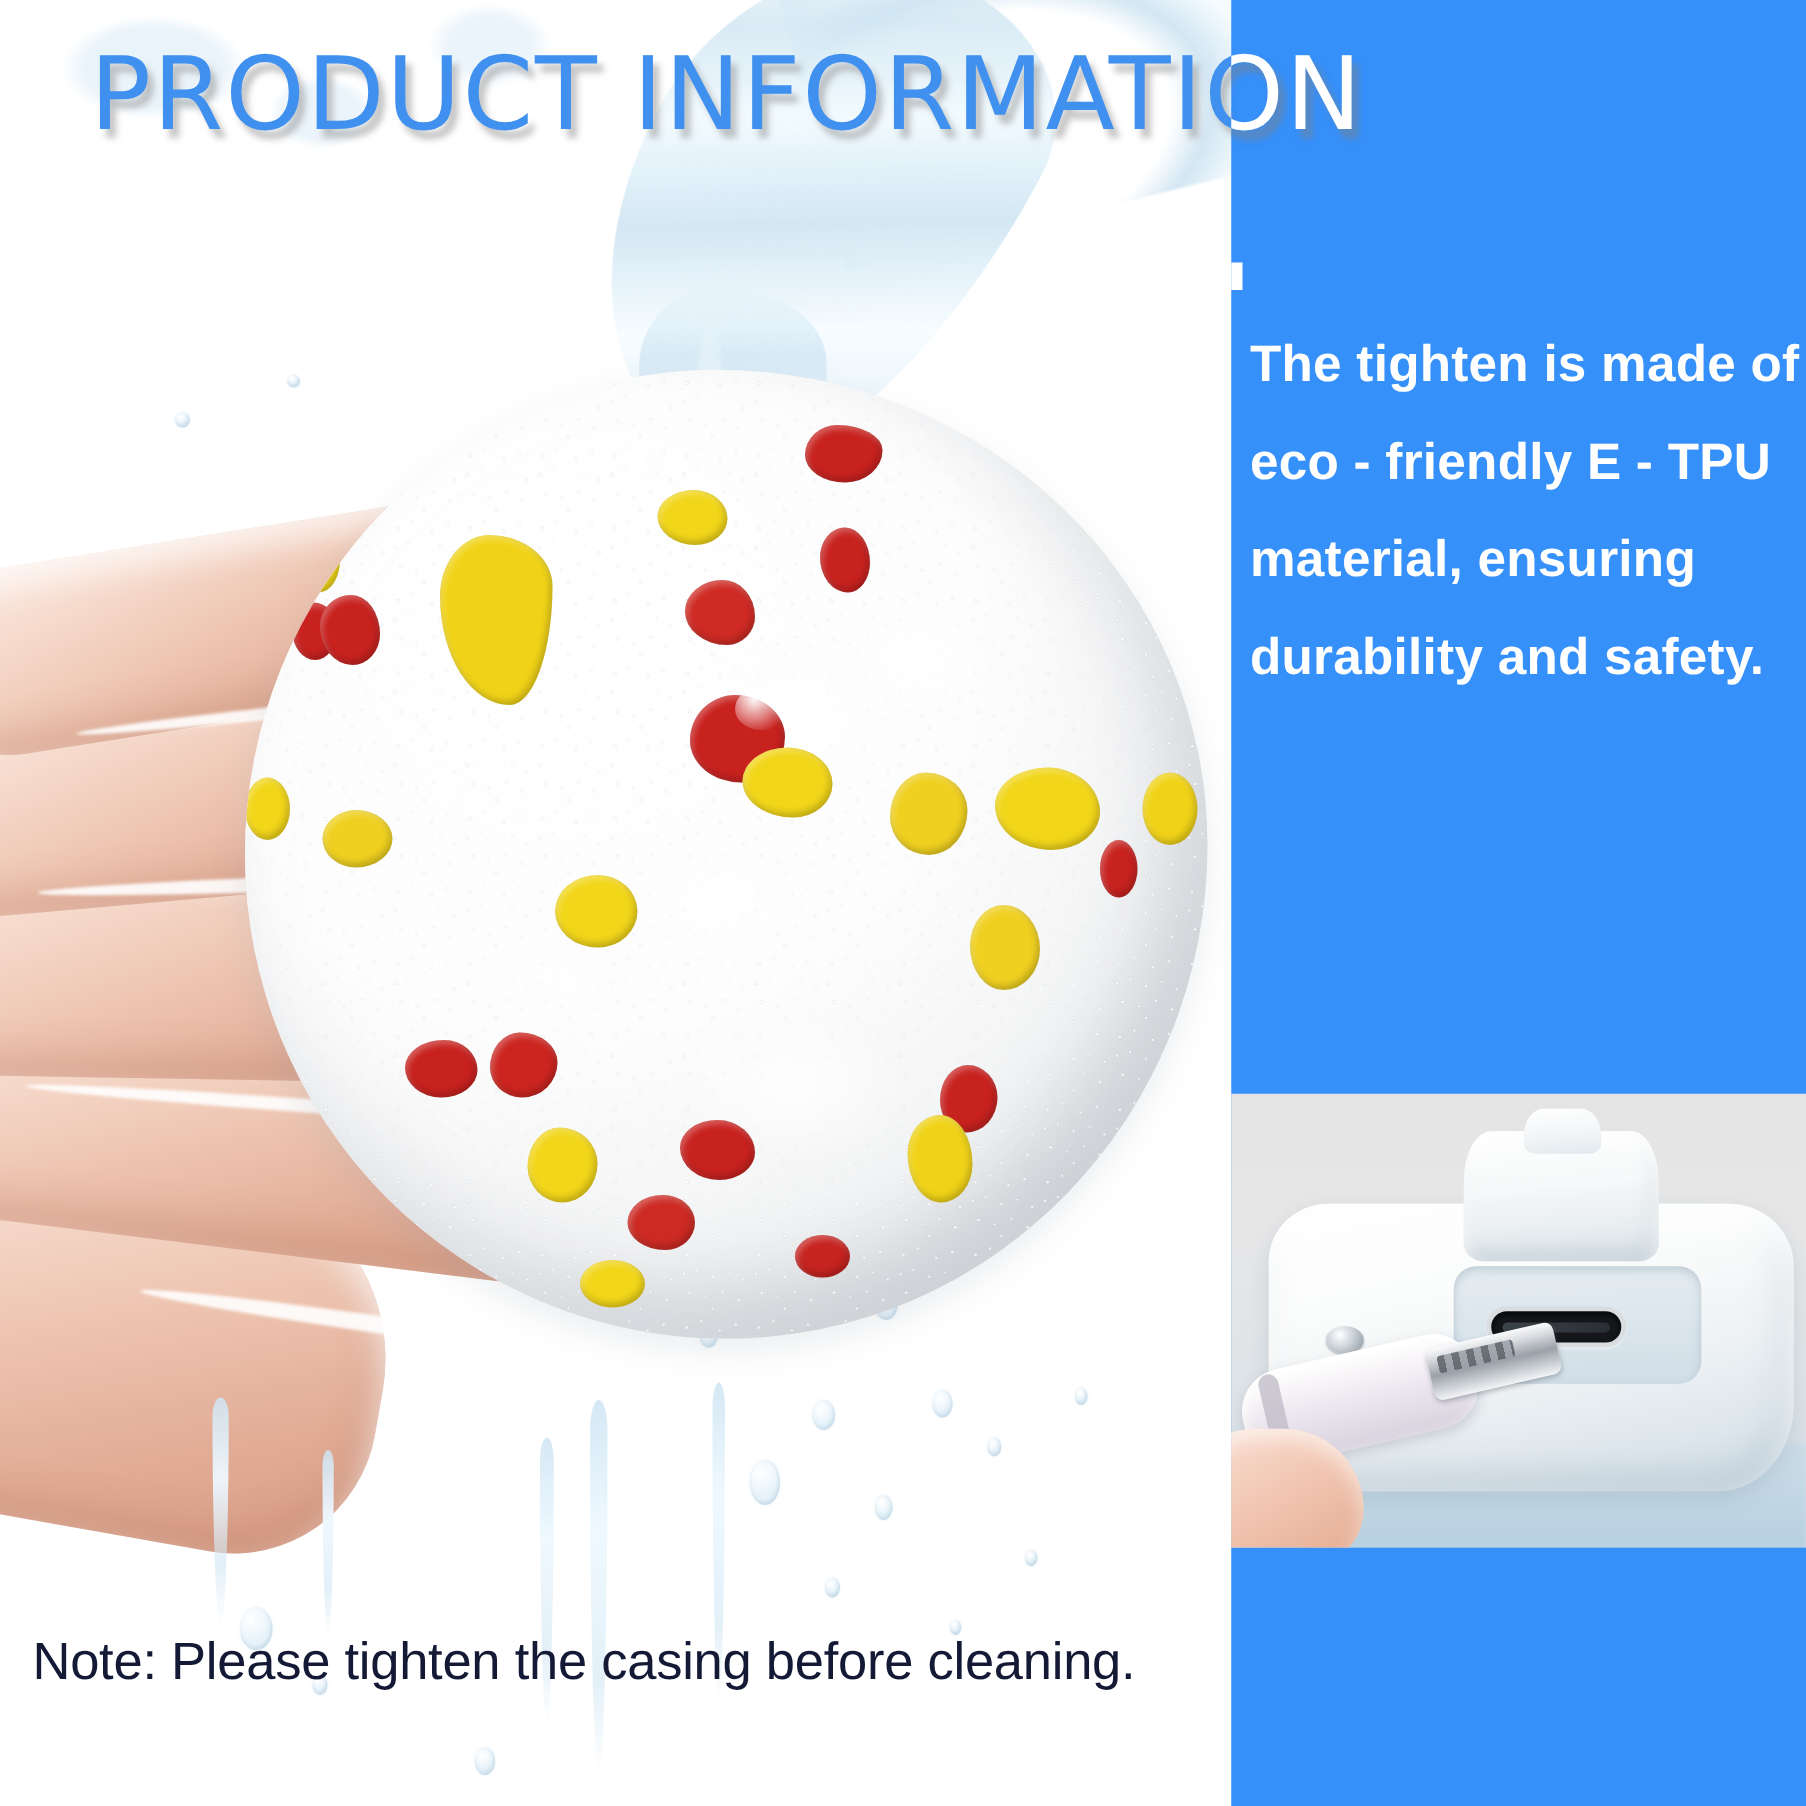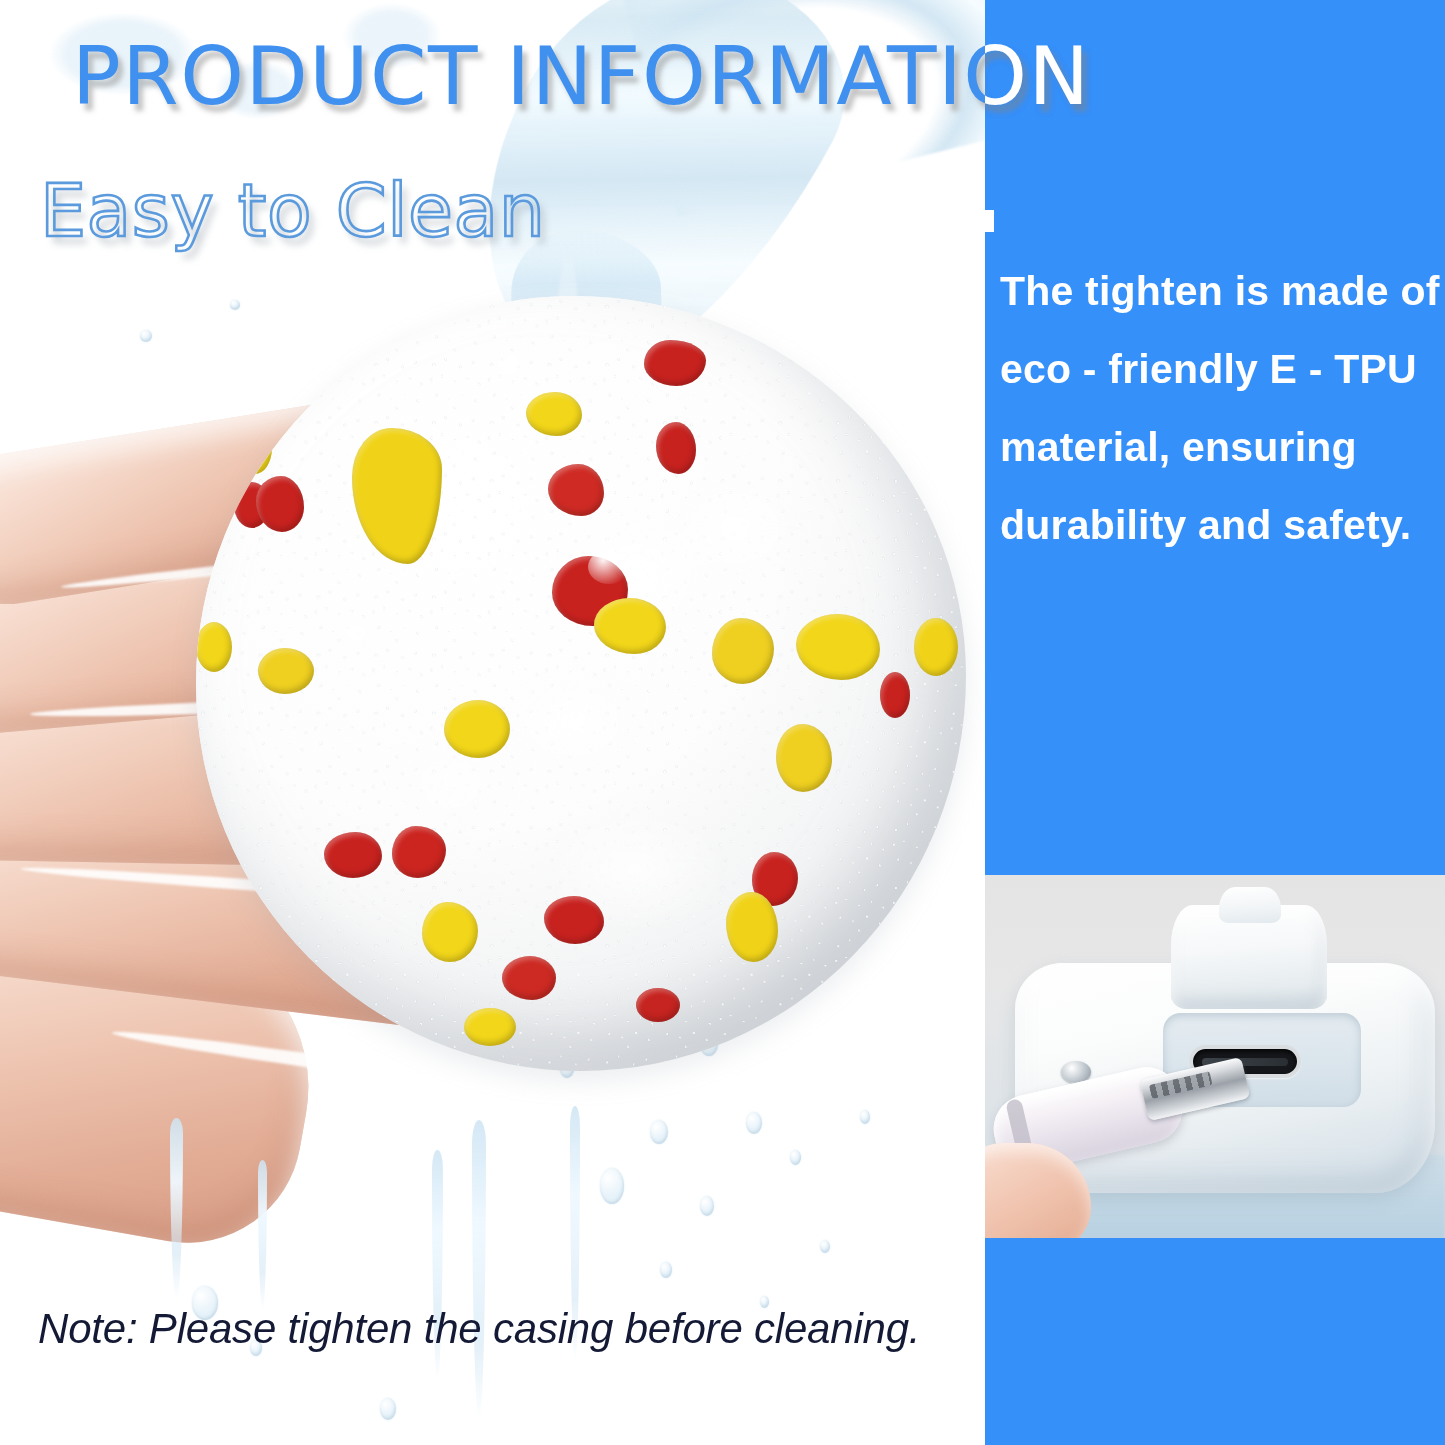--- a/index.html
+++ b/index.html
@@ -147,23 +147,23 @@
   .title-blue { color:#3f90ef; text-shadow: 5px 7px 5px rgba(150,150,150,.55); }
   .title-white { color:#ffffff; text-shadow: 5px 7px 6px rgba(60,120,190,.42);
     clip-path: inset(0 0 0 913px); }
 
   .subtitle { position:absolute; left:40px; top:168px; z-index:40;
     font-family:"DejaVu Sans", sans-serif; font-size:73px; font-weight:400;
     letter-spacing:.5px; white-space:nowrap; color:transparent;
     -webkit-text-stroke:2.6px #5b9bdd;
     text-shadow: 6px 8px 7px rgba(150,160,170,.40); }
 
-  .note { position:absolute; left:38px; top:1305px; z-index:40;
+  .note { position:absolute; left:26px; top:1305px; z-index:40;
     font-family:"Liberation Sans", sans-serif; font-size:42px; font-weight:400;
-    color:#141a35; letter-spacing:-.2px; white-space:nowrap;font-style:italic; }
+    color:#141a35; letter-spacing:-.2px; white-space:nowrap; }
 
   
   .panel { position:absolute; left:985px; top:0; width:460px; height:1445px;
     background:#3690fa; z-index:30; }
   .panel-notch { position:absolute; left:985px; top:210px; width:9px; height:22px;
     background:#ffffff; z-index:31; }
 
   .panel-body { position:absolute; left:1000px; top:252px; width:440px; z-index:33;
     font-family:"Liberation Sans", sans-serif; font-size:41px; font-weight:bold;
     color:#ffffff; line-height:78px; letter-spacing:.2px; }
@@ -326,17 +326,16 @@
     <div class="plug-metal"></div>
     <div class="finger-tip"></div>
   </div>
 
 
   <div class="title-wrap">
     <div class="title-txt title-blue">PRODUCT INFORMATION</div>
     <div class="title-txt title-white">PRODUCT INFORMATION</div>
   </div>
 
-  <div class="subtitle">Easy to Clean</div>
 
   <div class="note">Note: Please tighten the casing before cleaning.</div>
 
 </div>
 
 </body></html>

